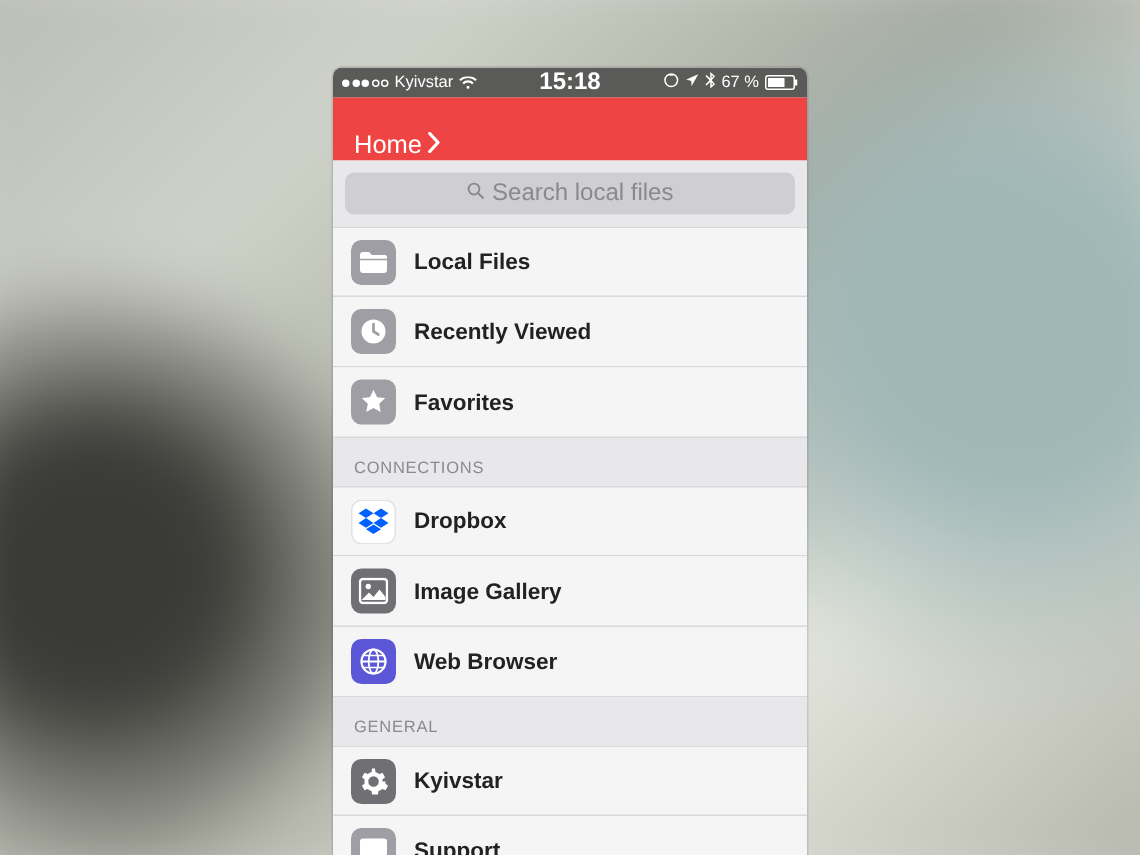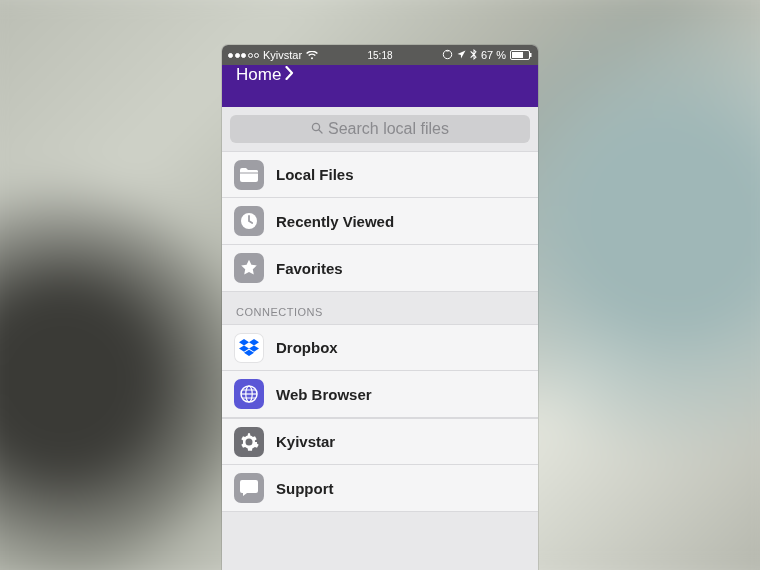--- a/index.html
+++ b/index.html
@@ -28,30 +28,30 @@
   .status-bar {
     height: 20px;
     background: #5a5a58;
     color: #fff;
     display: flex; align-items: center;
     font-size: 11px;
     padding: 0 6px;
     justify-content: space-between;
   }
   .status-left, .status-right { display: flex; align-items: center; gap: 4px; }
-  .status-center { position: absolute; left: 50%; transform: translateX(-50%); font-weight: 400; font-size: 10px; text-align: center; }
+  .status-center { position: absolute; left: 50%; transform: translateX(-50%); font-weight: 700; font-size: 16px; text-align: center; }
   .signal-dots { display: flex; gap: 1.5px; }
   .signal-dots span { width: 5px; height: 5px; border: 0.6px solid #fff; border-radius: 50%; display: block; }
   .signal-dots span.fill { background: #fff; }
   .wifi-icon svg, .battery-icon svg { display:block; }
   
   .nav-bar {
     height: 42px;
-    background: #4c1d95;
-    display: flex; align-items: flex-start;
+    background: #ef4444;
+    display: flex; align-items: flex-end;
     padding: 0 14px;
     color: #fff;
   }
   .nav-title { font-size: 17px; font-weight: 500; display:flex; align-items:center; gap:4px;}
   
   .content { flex: 1; overflow-y: hidden; background: #e8e8ea; }
   .search-wrap { padding: 8px 8px; }
   .search-field {
     background: #cfcfd1;
     border-radius: 6px;
@@ -203,32 +203,43 @@
         <div class="list">
           <div class="row">
             <div class="icon icon-white">
               <svg width="22" height="20" viewBox="0 0 22 20">
                 <path d="M6 1L1 4.2l5 3.2 5-3.2L6 1zm10 0l-5 3.2 5 3.2 5-3.2L16 1zM1 10.6l5 3.2 5-3.2-5-3.2-5 3.2zm15-3.2l-5 3.2 5 3.2 5-3.2-5-3.2zM6 14.8l5 3.2 5-3.2-5-3.1-5 3.1z" fill="#0061ff"></path>
               </svg>
             </div>
             <div class="label">Dropbox</div>
           </div>
           <div class="row">
+            <div class="icon icon-darkgray">
+              <svg width="20" height="18" viewBox="0 0 20 18">
+                <rect x="1" y="1" width="18" height="16" rx="2" fill="none" stroke="#fff" stroke-width="1.6"></rect>
+                <circle cx="6.5" cy="6" r="1.8" fill="#fff"></circle>
+                <path d="M2 15l5-5 3 3 4-5 4 5v2H2z" fill="#fff"></path>
+              </svg>
+            </div>
+            <div class="label">Image Gallery</div>
+          </div>
+          <div class="row">
             <div class="icon icon-indigo">
               <svg width="20" height="20" viewBox="0 0 20 20">
                 <circle cx="10" cy="10" r="8" fill="none" stroke="#fff" stroke-width="1.5"></circle>
                 <ellipse cx="10" cy="10" rx="3.2" ry="8" fill="none" stroke="#fff" stroke-width="1.2"></ellipse>
                 <line x1="2" y1="10" x2="18" y2="10" stroke="#fff" stroke-width="1.2"></line>
                 <line x1="3" y1="6" x2="17" y2="6" stroke="#fff" stroke-width="1"></line>
                 <line x1="3" y1="14" x2="17" y2="14" stroke="#fff" stroke-width="1"></line>
               </svg>
             </div>
             <div class="label">Web Browser</div>
           </div>
         </div>
+        <div class="section-header">GENERAL</div>
         <div class="list">
           <div class="row">
             <div class="icon icon-darkgray">
               <svg width="20" height="20" viewBox="0 0 20 20">
                 <path d="M10 6.5a3.5 3.5 0 100 7 3.5 3.5 0 000-7zm8 3.5c0 .5 0 1-.1 1.4l1.8 1.4-1.7 3-2.1-.8c-.8.6-1.6 1.1-2.6 1.4l-.3 2.3H9l-.3-2.3a7.3 7.3 0 01-2.6-1.4l-2.1.8-1.7-3 1.8-1.4C4 11 4 10.5 4 10s0-1 .1-1.4L2.3 7.2l1.7-3 2.1.8c.8-.6 1.6-1.1 2.6-1.4L9 1.3h2l.3 2.3c1 .3 1.8.8 2.6 1.4l2.1-.8 1.7 3-1.8 1.4c.1.4.1.9.1 1.4z" fill="#fff"></path>
               </svg>
             </div>
             <div class="label">Kyivstar</div>
           </div>
           <div class="row">

